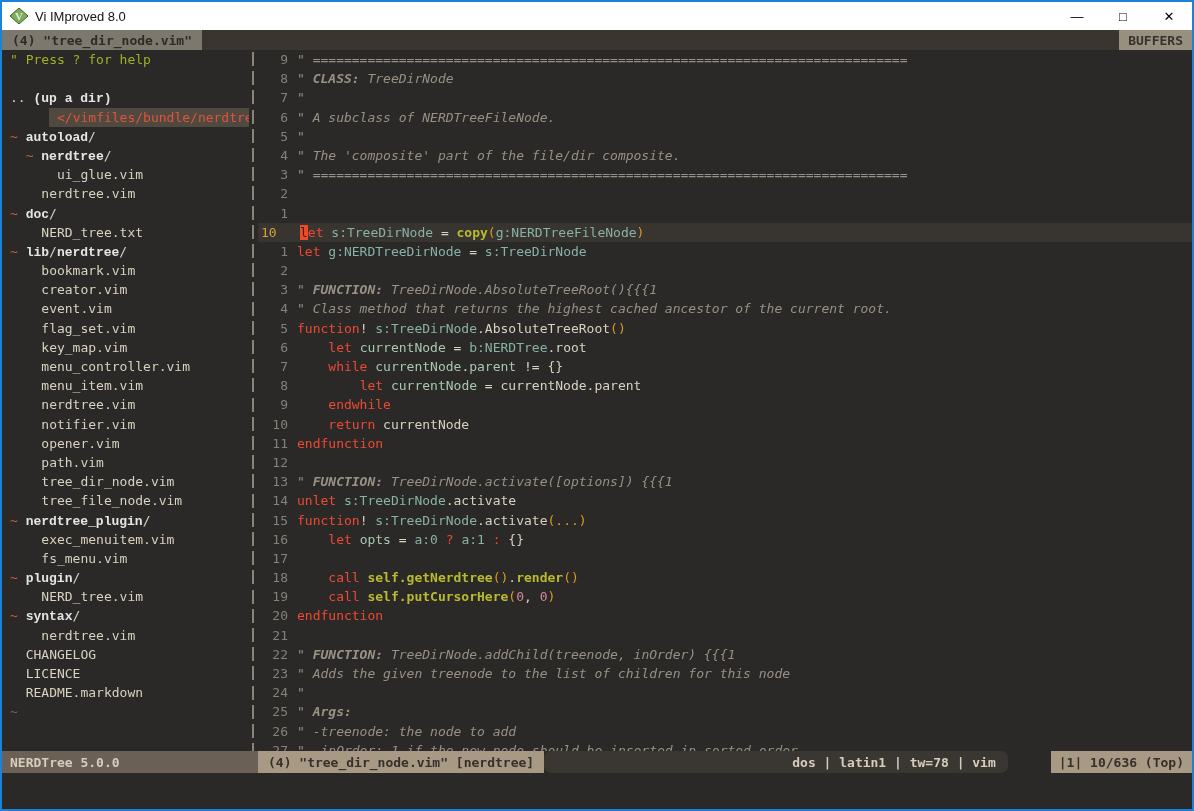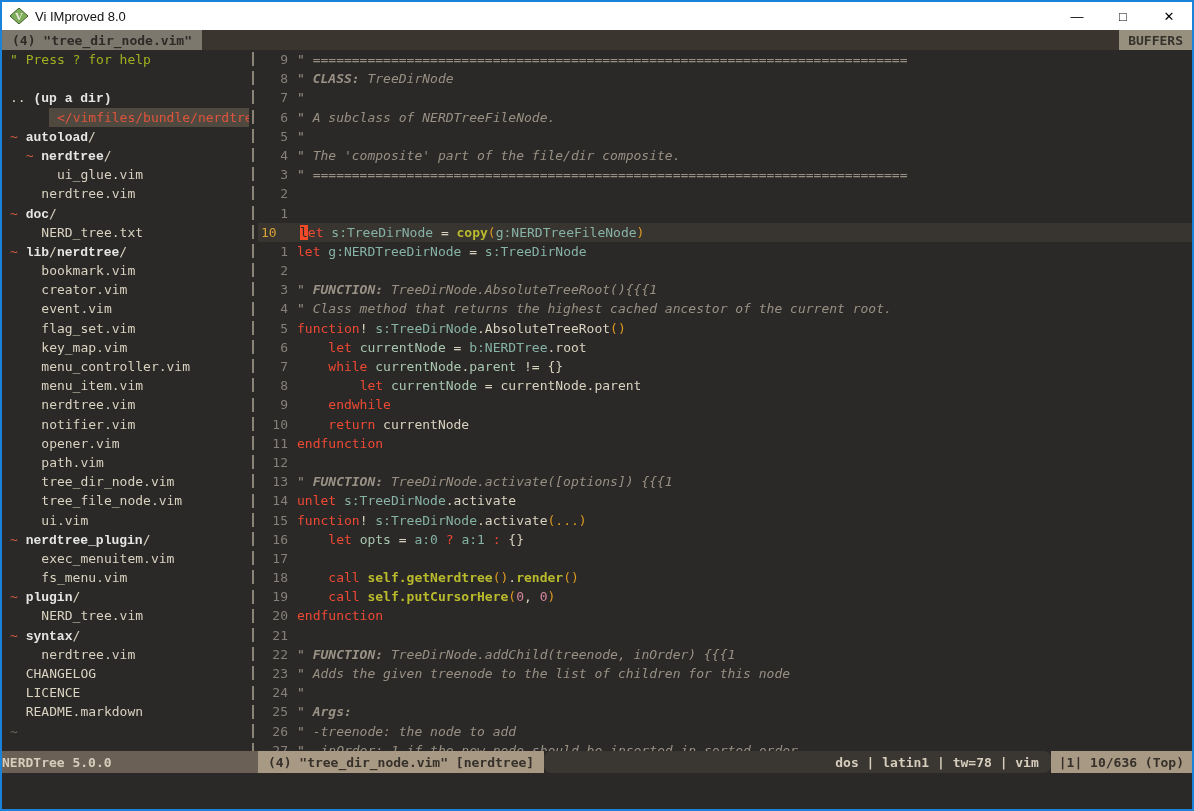--- a/index.html
+++ b/index.html
@@ -47,27 +47,27 @@
   .tk-n{color:#d3869b;}
   .tk-cur{background:#f04a28;color:#2a2927;}
   .tk-h{color:#a0b21f;}
   .tk-d{color:#e5e5e5;font-weight:bold;font-family:Liberation Mono, monospace;}
   .tk-m{color:#cf5a40;}
   .tk-r{color:#e0543c;}
   .tk-e{color:#6e675c;}
   
   .statusbar{height:22px;display:flex;align-items:stretch;font-weight:bold;}
   .seg-left{width:256px;flex:none;background:#6a6056;color:#d6cdbc;
-    display:flex;align-items:center;white-space:pre;box-sizing:border-box;}
+    display:flex;align-items:center;padding-left:8px;white-space:pre;box-sizing:border-box;}
   .seg-center{background:#a89984;color:#35302a;display:flex;align-items:center;
     padding:0 10px;white-space:pre;}
   .seg-dark{flex:1;background:#3a3631;color:#d6cdbc;display:flex;align-items:center;
     justify-content:flex-end;padding-right:12px;white-space:pre;border-radius:7px;}
   .seg-right{background:#a89984;color:#35302a;display:flex;align-items:center;
-    padding:0 8px;white-space:pre;}
+    padding:0 8px;white-space:pre;margin-left:43px;}
   
   .cmdline{height:36px;background:#2a2927;}
 </style>
 </head>
 <body>
 
 <div class="win">
 
   <div class="titlebar">
     <span class="app-icon">
@@ -109,21 +109,20 @@
         <div class="trow"><span class="tk-t">    flag_set.vim</span></div>
         <div class="trow"><span class="tk-t">    key_map.vim</span></div>
         <div class="trow"><span class="tk-t">    menu_controller.vim</span></div>
         <div class="trow"><span class="tk-t">    menu_item.vim</span></div>
         <div class="trow"><span class="tk-t">    nerdtree.vim</span></div>
         <div class="trow"><span class="tk-t">    notifier.vim</span></div>
         <div class="trow"><span class="tk-t">    opener.vim</span></div>
         <div class="trow"><span class="tk-t">    path.vim</span></div>
         <div class="trow"><span class="tk-t">    tree_dir_node.vim</span></div>
         <div class="trow"><span class="tk-t">    tree_file_node.vim</span></div>
-        <div class="trow"><span class="tk-t">    ui.vim</span></div>
         <div class="trow"><span class="tk-m">~ </span><span class="tk-d">nerdtree_plugin</span><span class="tk-t">/</span></div>
         <div class="trow"><span class="tk-t">    exec_menuitem.vim</span></div>
         <div class="trow"><span class="tk-t">    fs_menu.vim</span></div>
         <div class="trow"><span class="tk-m">~ </span><span class="tk-d">plugin</span><span class="tk-t">/</span></div>
         <div class="trow"><span class="tk-t">    NERD_tree.vim</span></div>
         <div class="trow"><span class="tk-m">~ </span><span class="tk-d">syntax</span><span class="tk-t">/</span></div>
         <div class="trow"><span class="tk-t">    nerdtree.vim</span></div>
         <div class="trow"><span class="tk-t">  CHANGELOG</span></div>
         <div class="trow"><span class="tk-t">  LICENCE</span></div>
         <div class="trow"><span class="tk-t">  README.markdown</span></div>

